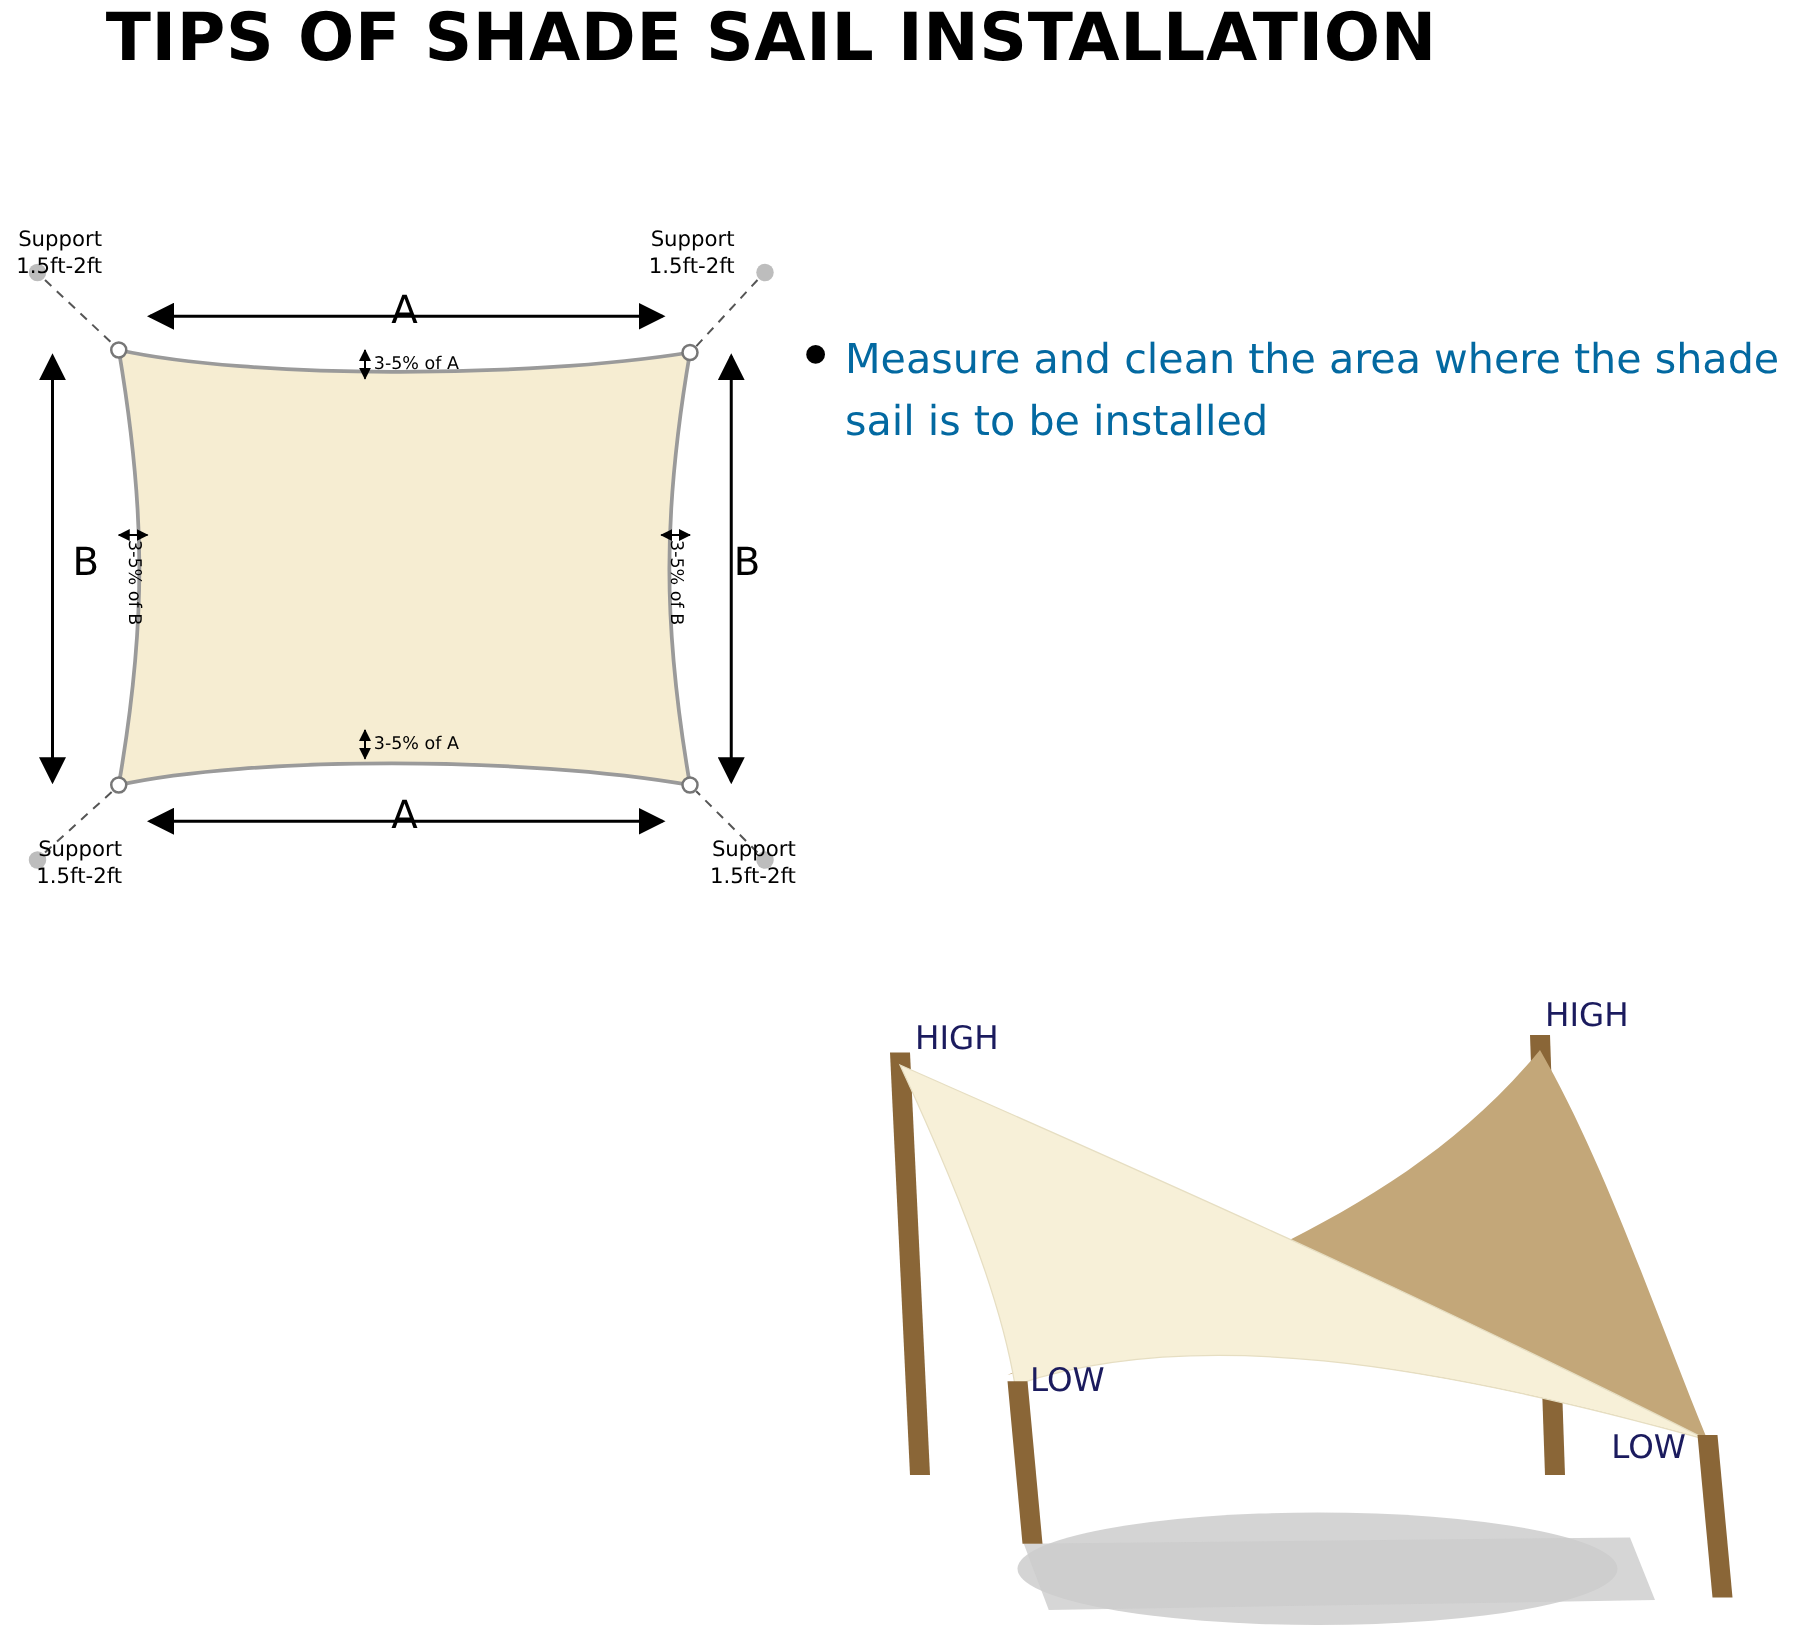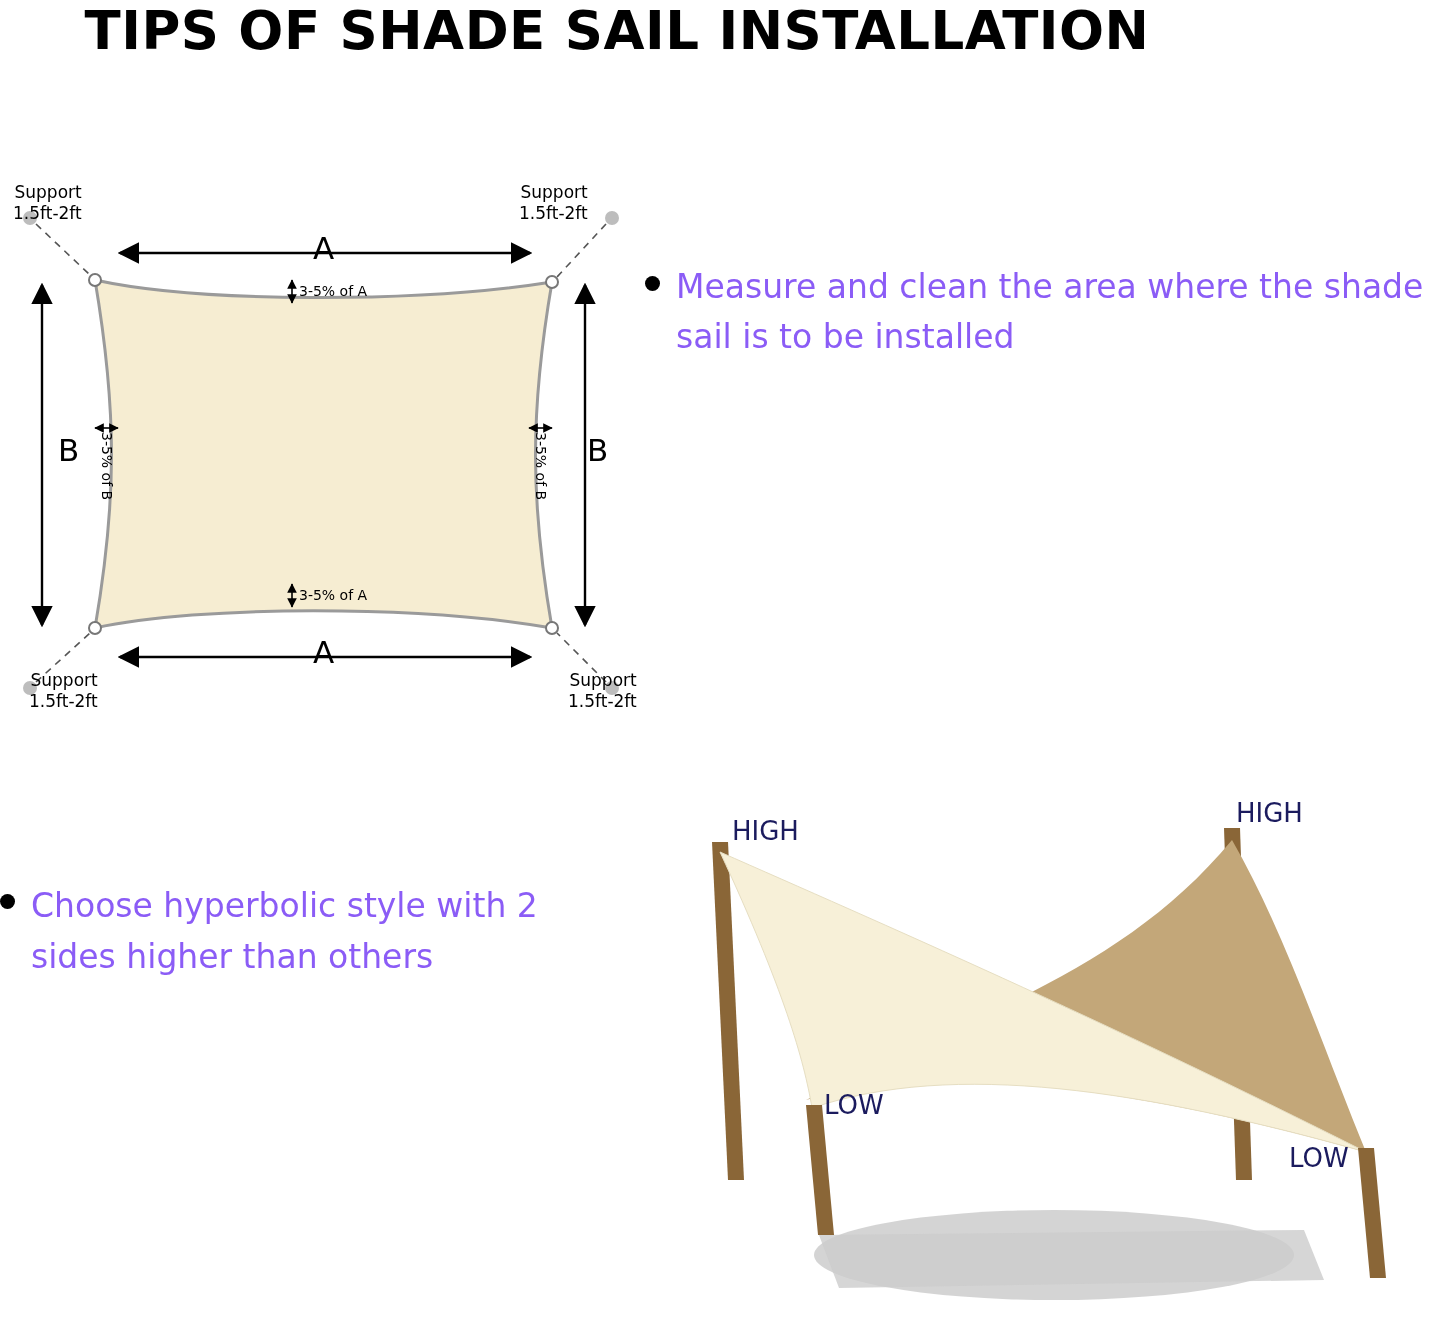--- a/index.html
+++ b/index.html
@@ -84,21 +84,21 @@
     width: 15px;
     height: 15px;
     border-radius: 50%;
     background: #000;
     margin-top: 14px;
     margin-right: 16px;
   }
   .bullets .txt {
     font-size: 33px;
     line-height: 49px;
-    color: #8b5cf6;
+    color: #0369a1;
   }
 
   #bullets-right {
     left: 645px;
     top: 262px;
     width: 800px;
   }
   #bullets-right .txt { font-size: 33px; line-height: 50px; }
 
   #bullets-left {
@@ -212,24 +212,20 @@
 </div>
 
 <div class="bullets" id="bullets-right">
   <div class="row">
     <div class="dot"></div>
     <div class="txt">Measure and clean the area where the shade sail is to be installed</div>
   </div>
 </div>
 
 <div class="bullets" id="bullets-left">
-  <div class="row">
-    <div class="dot"></div>
-    <div class="txt">Choose hyperbolic style with 2 sides higher than others</div>
-  </div>
 </div>
 
 <div class="illus">
   <svg width="805" height="559" viewBox="0 0 805 559">
 
     <ellipse cx="430" cy="495" rx="240" ry="45" fill="#cccccc" opacity="0.85"></ellipse>
     <path d="M195 475 L680 470 L700 520 L215 528 Z" fill="#cccccc" opacity="0.8"></path>
 
     <path d="M88 82 L104 82 L120 420 L104 420 Z" fill="#8a6637"></path>
     <path d="M600 68 L616 68 L628 420 L612 420 Z" fill="#8a6637"></path>

